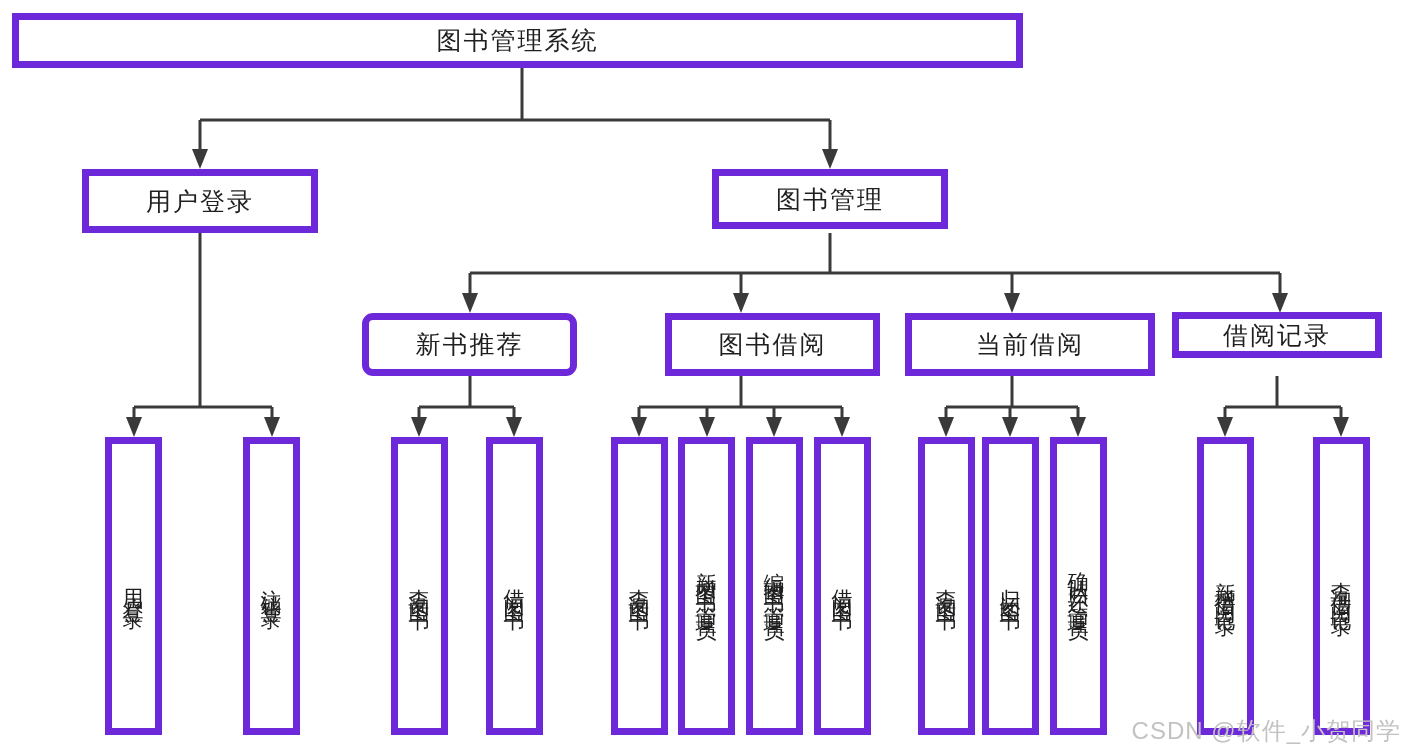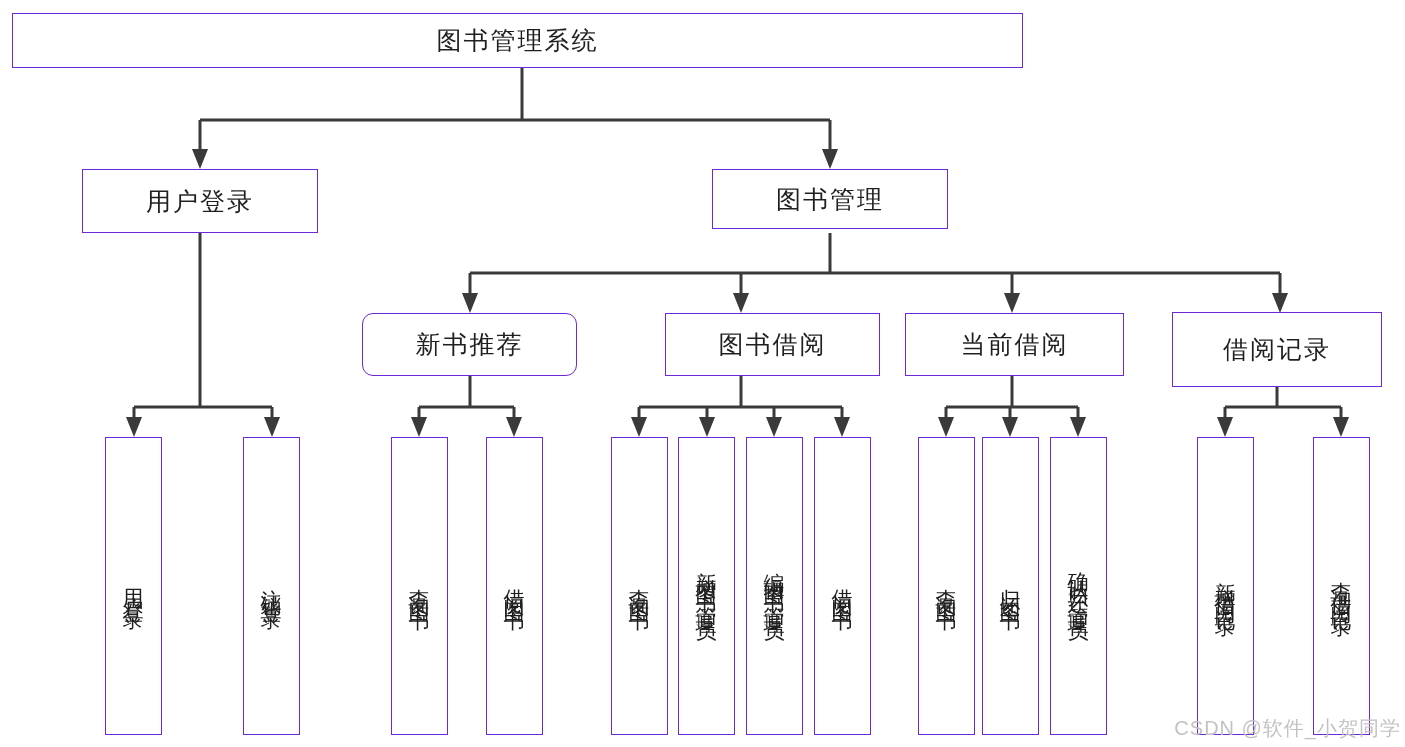--- a/index.html
+++ b/index.html
@@ -8,40 +8,40 @@
     width:1405px;height:747px;
     background:#ffffff;
     font-family:"Liberation Sans","DejaVu Sans",sans-serif;
     overflow:hidden;
   }
   #wires{position:absolute;left:0;top:0;z-index:1;}
   .box{
     position:absolute;
     box-sizing:border-box;
     background:#ffffff;
-    border:1px solid #6d28d9;
+    border:7px solid #6d28d9;
     display:flex;align-items:center;justify-content:center;
     color:#1f1f1f;
     z-index:2;
   }
   .hbox{font-size:25px;letter-spacing:2px;}
   .leaf{top:437px;width:57px;height:298px;}
   .leaf .vtext{
     writing-mode:vertical-rl;
     text-orientation:mixed;
     font-size:21px;
     letter-spacing:7px;
     line-height:1;
     color:#1f1f1f;
     white-space:nowrap;
   }
   .watermark{
     position:absolute;
     top:715px;right:4px;
-    font-size:20px;
+    font-size:24px;
     letter-spacing:1px;
     color:#c2c2c2;
     z-index:5;
     white-space:nowrap;
   }
 </style>
 </head>
 <body>
 
 <div id="stage">
@@ -125,24 +125,24 @@
   <div class="box hbox" style="left:712px;top:169px;width:236px;height:60px;">
     <span>图书管理</span>
   </div>
 
   <div class="box hbox" style="left:362px;top:313px;width:215px;height:63px;border-radius:11px;">
     <span>新书推荐</span>
   </div>
   <div class="box hbox" style="left:633px;top:313px;width:215px;height:63px;margin-left:32px;">
     <span>图书借阅</span>
   </div>
-  <div class="box hbox" style="left:905px;top:313px;width:219px;height:63px;">
+  <div class="box hbox" style="left:905px;top:313px;width:250px;height:63px;">
     <span>当前借阅</span>
   </div>
-  <div class="box hbox" style="left:1172px;top:312px;width:210px;height:75px;">
+  <div class="box hbox" style="left:1172px;top:312px;width:210px;height:46px;">
     <span>借阅记录</span>
   </div>
 
   <div class="box leaf" style="left:105px;">
     <span class="vtext">用户登录</span>
   </div>
   <div class="box leaf" style="left:243px;">
     <span class="vtext">注销登录</span>
   </div>
 

